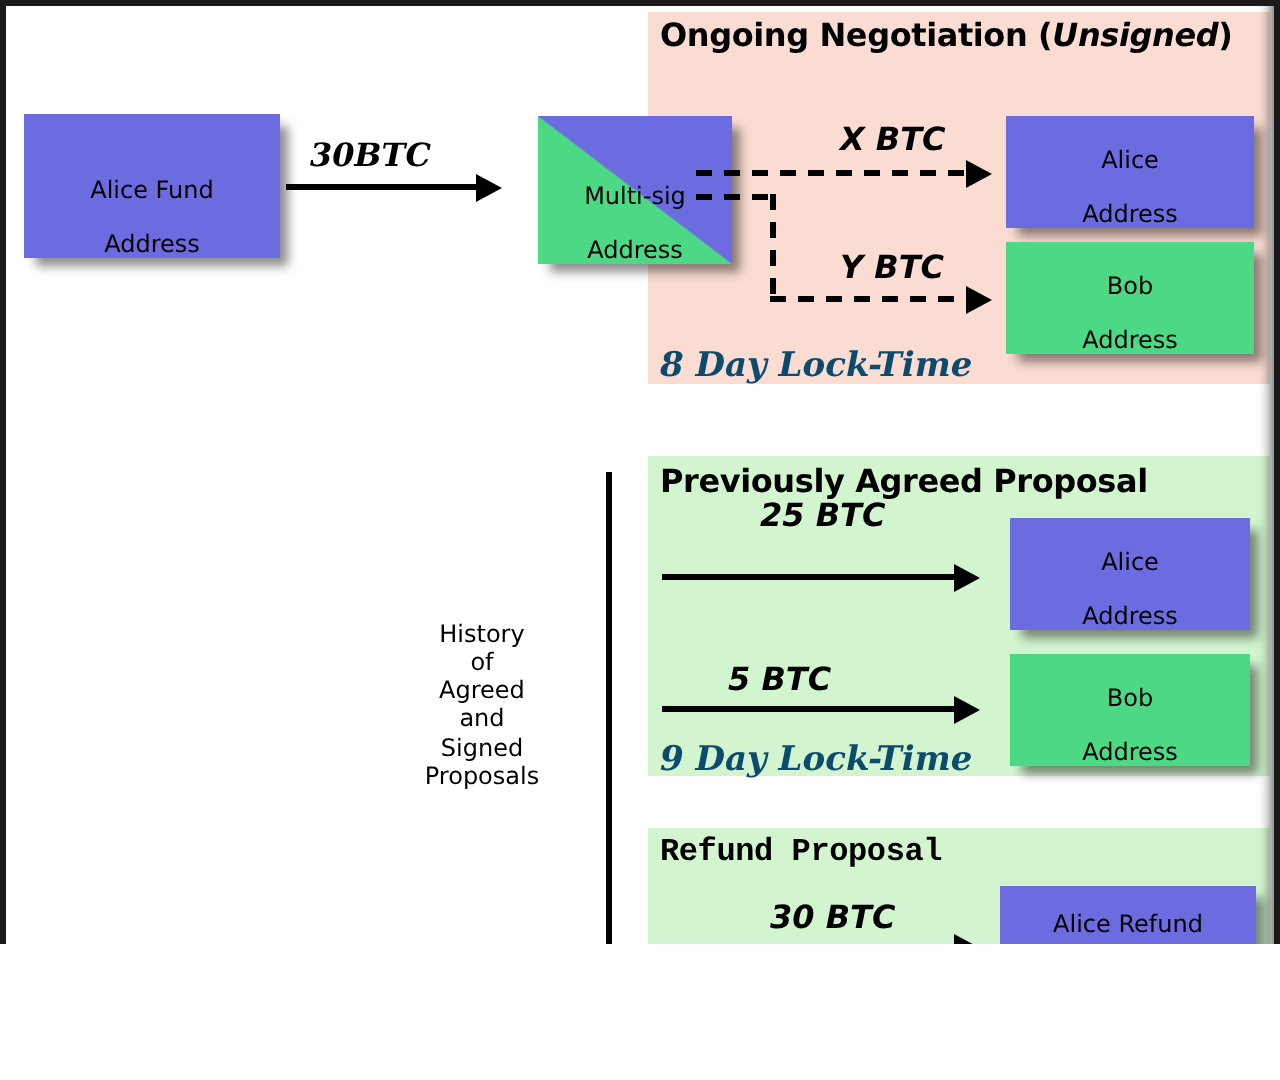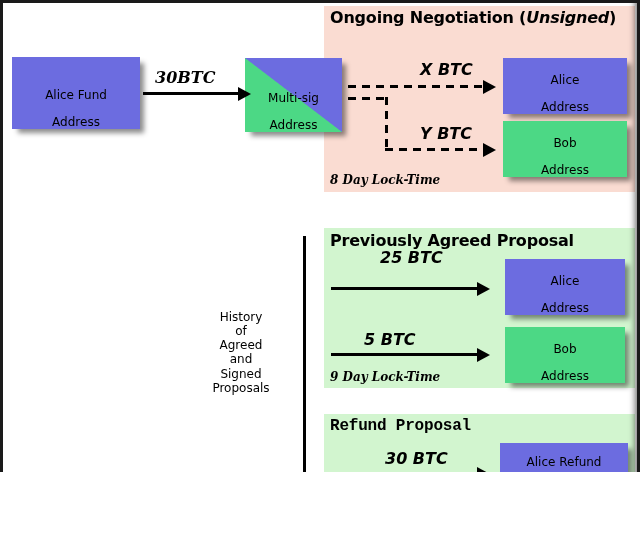--- a/index.html
+++ b/index.html
@@ -48,22 +48,22 @@
     white-space: nowrap;
     letter-spacing: -0.2px;
   }
   .region-title .ital { font-style: italic; }
 
   .lock-time {
     position: absolute;
     font-family: "DejaVu Serif", serif;
     font-weight: bold;
     font-style: italic;
-    font-size: 12px;
-    color: #000000;
+    font-size: 17px;
+    color: #0c4a6e;
     white-space: nowrap;
   }
 
   
   .addr-box {
     position: absolute;
     box-sizing: border-box;
     display: flex;
     align-items: flex-end;
     justify-content: center;
@@ -73,20 +73,21 @@
     line-height: 1.12;
     color: #000000;
     box-shadow: 5px 5px 5px -1px rgba(0,0,0,0.45);
     z-index: 10;
   }
   .box-blue  { background: #6c6ce0; }
   .box-green { background: #4cd885; }
   
   .box-split {
     background: linear-gradient(to bottom left, #6c6ce0 0%, #6c6ce0 49.6%, #4cd885 50.4%, #4cd885 100%);
+    margin-left: 24px;
   }
   .addr-box span { display: block; width: 100%; }
 
   
   .arrow-line {
     position: absolute;
     background: #000000;
     z-index: 20;
   }
   .arrow-h { height: 3px; }

